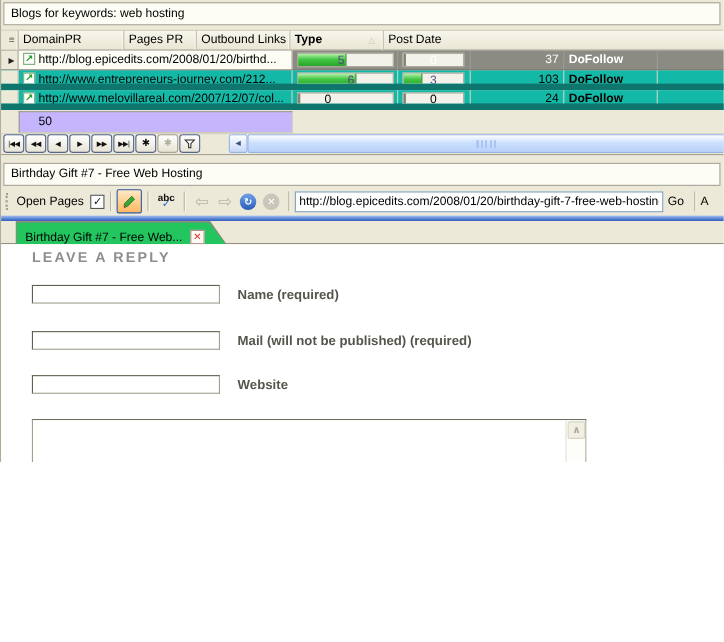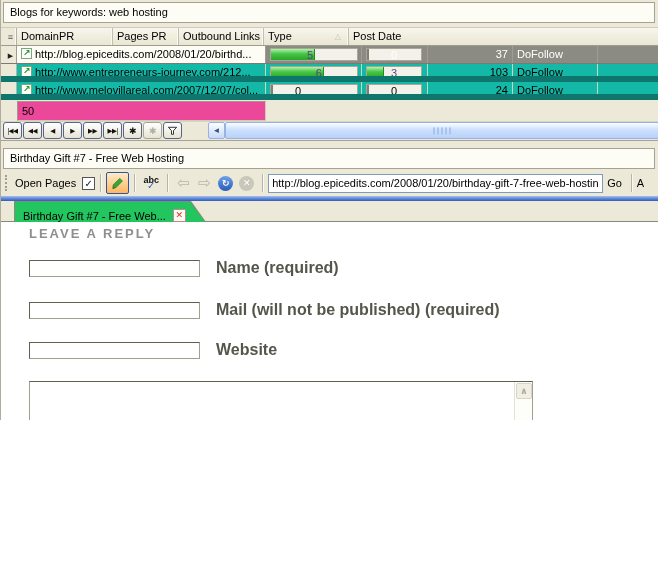--- a/index.html
+++ b/index.html
@@ -20,21 +20,21 @@
            border-top:1px solid #cfccbc; border-bottom:1px solid #9e9c8c; }
   .hcell { position:relative; height:100%; line-height:17px; padding-left:4px;
            border-right:1px solid #c2bfae; box-shadow:inset -1px 0 #fbfaf2; overflow:hidden; white-space:nowrap; }
   .grow { height:18px; background:#14b8a6; border-bottom:6px solid #0f766e; }
   .grow.selected { background:#8b8b83; color:#fff; border-bottom:1px solid #7a7a72; }
   .cell { position:relative; height:100%; line-height:16px; padding-left:4px;
           border-right:1px solid #c3d7c1; overflow:hidden; white-space:nowrap; }
   .selected .cell { border-right:1px solid #9d9d94; }
   .c-ind { width:16px; } .c-link { width:249px; } .c-dpr { width:96px; }
   .c-ppr { width:66px; } .c-ob { width:85px; text-align:right; padding-right:4px; }
-  .c-type { width:85px; } .c-pd { flex:1; border-right:none; }
+  .c-type { width:85px;font-weight:bold; } .c-pd { flex:1; border-right:none; }
   .c-ind { background:#ece9d8; border-right:1px solid #b5b2a2; color:#000; text-align:center; }
   .selected .c-link { background:#fdfdf6; color:#000; }
   .row-arrow { font-size:7px; line-height:17px; color:#222; }
   .link-icon { display:inline-block; width:11px; height:11px; margin:2px 3px 0 0; vertical-align:top;
                background:#fff; border:1px solid #7aa87a; color:#1e9e1e; font-weight:bold;
                font-size:9px; line-height:9px; text-align:center; }
   .sort-tri { position:absolute; right:7px; top:5px; font-size:8px; color:#c9c6b4; line-height:8px; }
   .grid-menu-icon { font-size:9px; color:#55544a; line-height:17px; }
 
   
@@ -43,23 +43,23 @@
   .t88 { width:88px; } .t56 { width:56px; }
   .prfill { height:11px; background:linear-gradient(#b2f2a8,#44c544 45%,#2aa52a);
             border-right:1px solid #228a22; }
   .prfill.zero { width:2px; background:#80806f; border:none; }
   .prnum { position:absolute; top:0; line-height:12px; font-size:11px; color:#5b3f86; }
   .prnum.zeronum { color:inherit; }
 
   
   .editor-strip { position:absolute; top:100px; left:0; width:658px; height:22px; background:#ece9d8;
                   border-bottom:1px solid #d8d5c4; }
-  .editor { position:absolute; left:16px; top:1px; width:249px; height:20px; background:#ec4899;
+  .editor { position:absolute; left:16px; top:1px; width:249px; height:20px; background:#c4b5fd;
             border:1px solid #9e9b8b; border-right-color:#cfccbc; border-bottom-color:#cfccbc;
-            line-height:18px; padding-left:4px; }
+            line-height:18px; padding-left:17px; }
 
   
   .navbar { position:absolute; top:122px; left:2px; height:18px; display:flex; align-items:flex-start; }
   .vcr { display:inline-flex; justify-content:center; align-items:center; width:19px; height:17px;
          margin-right:1px; background:linear-gradient(#ffffff,#e7e4d3); border:1px solid #54658e;
          border-radius:3px; font-size:6.5px; letter-spacing:-0.5px; color:#111; cursor:default; }
   .vcr.big { font-size:9px; }
   .vcr.disabled { color:#b3af9f; border-color:#a9a595; }
   .hscroll { display:flex; background:#eef3fe; }
   .hs1 { position:absolute; left:207px; top:122px; width:451px; height:17px; }
@@ -114,21 +114,21 @@
                color:#e02a2a; font-weight:bold; font-size:9px; line-height:11px; text-align:center; }
 
   
   .content { position:absolute; top:222px; left:0; width:658px; height:346px; background:#fff; overflow:hidden; }
   .reply-head { margin:4px 0 0 28px; font-size:13px; font-weight:bold; letter-spacing:2px; color:#8e8e8e; }
   .field-row { position:absolute; left:28px; display:flex; align-items:center; }
   .fr1 { top:37px; } .fr2 { top:79px; } .fr3 { top:119px; }
   .field-input { width:171px; height:17px; border:1px solid #a0a08e; border-top-color:#5f5f52;
                  border-left-color:#5f5f52; background:#fff; font-size:11px; padding:0 2px;
                  font-family:"Liberation Sans","DejaVu Sans",sans-serif; }
-  .field-label { margin-left:16px; font-weight:bold; font-size:16px; color:#55554b; }
+  .field-label { margin-left:16px; font-weight:bold; font-size:12px; color:#55554b; }
   .ta-wrap { position:absolute; left:28px; top:159px; width:504px; height:147px; background:#fff;
              border:1px solid #a0a08e; border-top-color:#5f5f52; }
   .ta { position:absolute; left:0; top:0; width:485px; height:145px; border:none; resize:none;
         outline:none; font-family:"Liberation Sans","DejaVu Sans",sans-serif; font-size:11px; }
   .ta-scroll { position:absolute; right:0; top:0; width:18px; height:145px; background:#fdfdf9;
                border-left:1px solid #e2e2da; }
   .ta-arrow { position:absolute; left:1px; width:16px; height:16px; background:#f1eee2;
               border:1px solid #d8d4c6; border-radius:2px; color:#aaa79a; font-weight:bold;
               font-size:9px; text-align:center; line-height:14px; }
   .ta-up { top:1px; } .ta-down { bottom:1px; }

